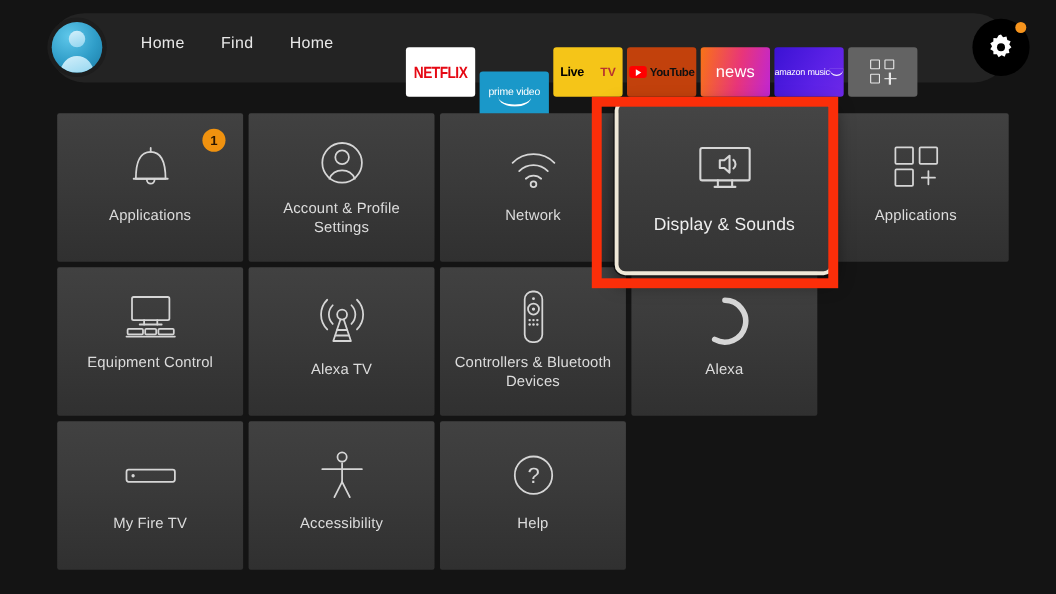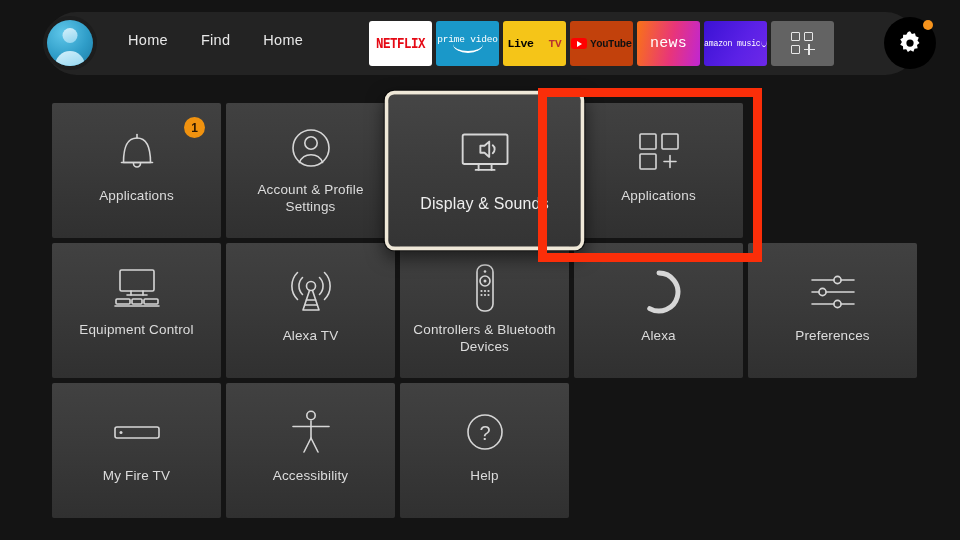--- a/index.html
+++ b/index.html
@@ -32,29 +32,29 @@
   .avatar .body{
     position:absolute; left:50%; bottom:-3px; transform:translateX(-50%);
     width:30px; height:18px; border-radius:15px 15px 0 0;
     background:linear-gradient(160deg,#d5f0fb,#8ed4ef);
   }
   .navlinks{ position:absolute; left:128px; top:32px; display:flex; gap:33px; }
   .navlink{
     color:#e8e8e8; font-size:14.5px; letter-spacing:.3px;
   }
 
-  .apps{ position:absolute; left:369px; top:21px; display:flex; gap:4px; align-items:center;font-family:Liberation Mono, monospace; }
+  .apps{ position:absolute; left:369px; top:21px; display:flex; gap:4px; align-items:center; }
   .app{
     width:63px; height:45px; border-radius:3px;
     display:flex; align-items:center; justify-content:center;
     overflow:hidden; position:relative;
   }
   .app-netflix{ background:#fff; }
   .app-netflix .t{ color:#e50914; font-weight:bold; font-size:12.5px; letter-spacing:-0.5px; transform:scaleY(1.18); }
-  .app-prime{ background:#1a98c9; flex-direction:column; gap:1px; }
+  .app-prime{ background:#1a98c9; flex-direction:column; gap:1px;margin-top:44px; }
   .app-prime .t{ color:#fff; font-size:9.5px; letter-spacing:-0.2px; }
   .app-prime .smile{
     width:30px; height:9px; border-bottom:2px solid #fff; border-radius:0 0 50% 50%/0 0 100% 100%;
     margin-top:-2px;
   }
   .app-imdb{ background:#f5c518; }
   .app-imdb .t{ color:#000; font-weight:bold; font-size:11.5px; letter-spacing:-0.4px; }
   .app-imdb .tv{ color:#b8332f; font-weight:bold; font-size:11px; margin-left:15px; }
   .app-youtube{ background:#c2410c; gap:3px; }
   .app-youtube .play{
@@ -227,20 +227,31 @@
         <div class="ico">
           <svg width="46" height="46" viewBox="0 0 46 46">
             <circle class="st" cx="23" cy="23" r="18"></circle>
             <circle class="st" cx="23" cy="18" r="6.2"></circle>
             <path class="st" d="M11.4 37.5a12.6 12.6 0 0 1 23.2 0"></path>
           </svg>
         </div>
         <div class="lbl">Account &amp; Profile Settings</div>
       </div>
 
+      <div class="tile">
+        <div class="ico">
+          <svg width="48" height="40" viewBox="0 0 48 40">
+            <path class="st" d="M5 16a27 27 0 0 1 38 0"></path>
+            <path class="st" d="M11 23.5a18.5 18.5 0 0 1 26 0"></path>
+            <path class="st" d="M17 30.5a10 10 0 0 1 14 0"></path>
+            <circle class="st" cx="24" cy="35.5" r="2.6"></circle>
+          </svg>
+        </div>
+        <div class="lbl">Network</div>
+      </div>
 
       <div class="tile selected">
         <div class="ico">
           <svg width="50" height="40" viewBox="0 0 50 40">
             <rect class="st" x="6" y="5" width="38" height="25" rx="1.5"></rect>
             <path class="st" d="M17 35h16"></path>
             <path class="st" d="M19.5 30v5M30.5 30v5"></path>
             <path class="st" d="M21 14.5h3.5L28.5 11v13l-4-3.5H21z"></path>
             <path class="st" d="M31.5 14.2a4.2 4.2 0 0 1 0 6.6"></path>
           </svg>
@@ -311,33 +322,20 @@
 
       <div class="tile">
         <div class="ico">
           <svg width="46" height="46" viewBox="0 0 46 46">
             <path d="M23 4a19 19 0 1 1-9.3 35.6" fill="none" stroke="#d6d6d6" stroke-width="5" stroke-linecap="round"></path>
           </svg>
         </div>
         <div class="lbl">Alexa</div>
       </div>
 
-      <div class="tile">
-        <div class="ico">
-          <svg width="50" height="38" viewBox="0 0 50 38">
-            <path class="st" d="M4 7h22M33 7h13"></path>
-            <circle class="st" cx="29.5" cy="7" r="3.6"></circle>
-            <path class="st" d="M4 19h7M18 19h28"></path>
-            <circle class="st" cx="14.5" cy="19" r="3.6"></circle>
-            <path class="st" d="M4 31h22M33 31h13"></path>
-            <circle class="st" cx="29.5" cy="31" r="3.6"></circle>
-          </svg>
-        </div>
-        <div class="lbl">Preferences</div>
-      </div>
     </div>
 
     <div class="row">
 
       <div class="tile">
         <div class="ico">
           <svg width="52" height="26" viewBox="0 0 52 26">
             <rect class="st" x="4" y="8" width="44" height="11" rx="2"></rect>
             <circle class="stf" cx="10" cy="13.5" r="1.5"></circle>
           </svg>

